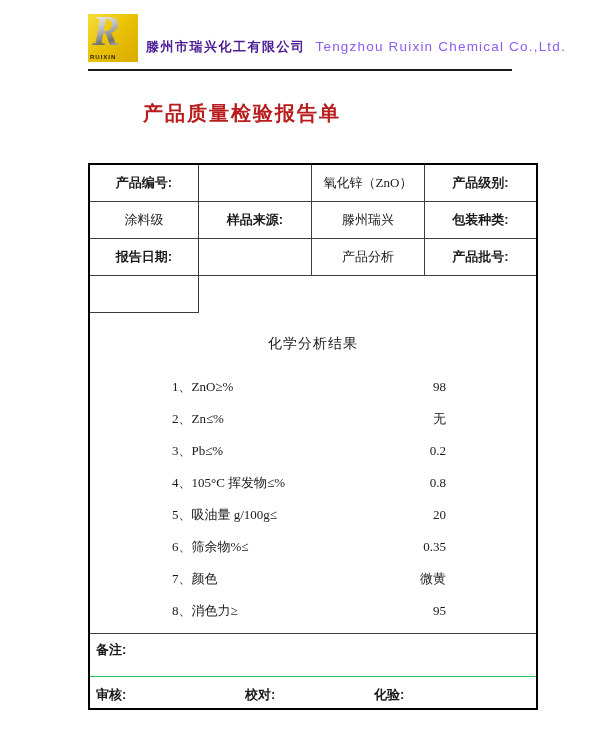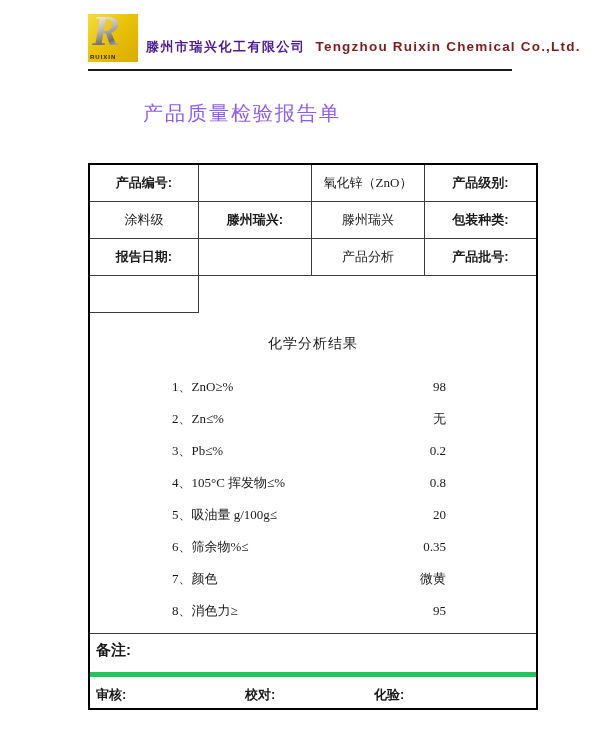--- a/index.html
+++ b/index.html
@@ -38,34 +38,34 @@
   .company-line {
     position: absolute; left: 58px; bottom: 8px;
     white-space: nowrap;
   }
   .company-cn {
     font-size: 13px; color: #4c1d95; letter-spacing: 1.5px;
     margin-right: 10px;
     font-weight: bold;
   }
   .company-en {
-    font-size: 13.5px; font-weight: bold; color: #7f1d1d;
+    font-size: 13.5px; font-weight: normal; color: #8b5cf6;
     letter-spacing: 1.2px;
   }
   .header-rule {
     position: absolute; left: 88px; top: 69px; width: 424px; height: 2px;
     background: #1a1a1a;
   }
 
   
   .report-title {
     position: absolute; left: 0; top: 100px; width: 484px;
     text-align: center;
-    font-size: 20px; font-weight: normal; letter-spacing: 2px;
-    color: #8b5cf6;
+    font-size: 20px; font-weight: bold; letter-spacing: 2px;
+    color: #b91c1c;
   }
 
   
   .report-table {
     position: absolute; left: 88px; top: 163px;
     width: 450px; height: 547px;
     border: 2px solid #000;
   }
   .info-grid {
     display: grid;
@@ -102,22 +102,22 @@
     display: flex; align-items: center;
     font-size: 13px;
     font-family: "Liberation Serif", "DejaVu Serif", serif;
   }
   .analysis-row .item-label { padding-left: 82px; flex: 1 1 auto; }
   .analysis-row .item-value { text-align: left; padding-right: 90px; }
 
   
   .remarks {
     width: 100%; height: 43px;
-    border-bottom: 5px solid #22c55e;
-    font-size: 15px; font-weight: bold;
+    border-bottom: 1px solid #22c55e;
+    font-size: 13px; font-weight: bold;
     padding: 7px 16px 0 6px;
   }
   .signatures {
     width: 100%; height: 35px;
     position: relative;
     font-size: 13px; font-weight: bold;
   }
   .signatures .sig { position: absolute; top: 9px; }
   .sig-review { left: 6px; }
   .sig-proofread { left: 155px; }
@@ -141,21 +141,21 @@
 
 <div class="report-table">
 
   <div class="info-grid">
     <div class="cell label">产品编号:</div>
     <div class="cell value"></div>
     <div class="cell value">氧化锌（ZnO）</div>
 
     <div class="cell label">产品级别:</div>
     <div class="cell value">涂料级</div>
-    <div class="cell label">滕州瑞兴:</div>
+    <div class="cell label">样品来源:</div>
     <div class="cell value">滕州瑞兴</div>
 
     <div class="cell label">包装种类:</div>
     <div class="cell label">报告日期:</div>
     <div class="cell value"></div>
 
     <div class="cell value">产品分析</div>
     <div class="cell label">产品批号:</div>
     <div class="cell value"></div>
   </div>

